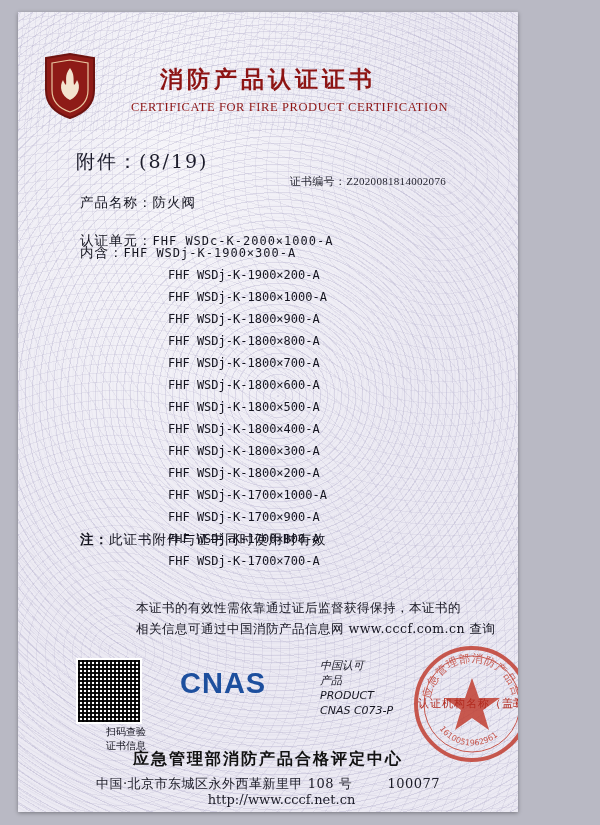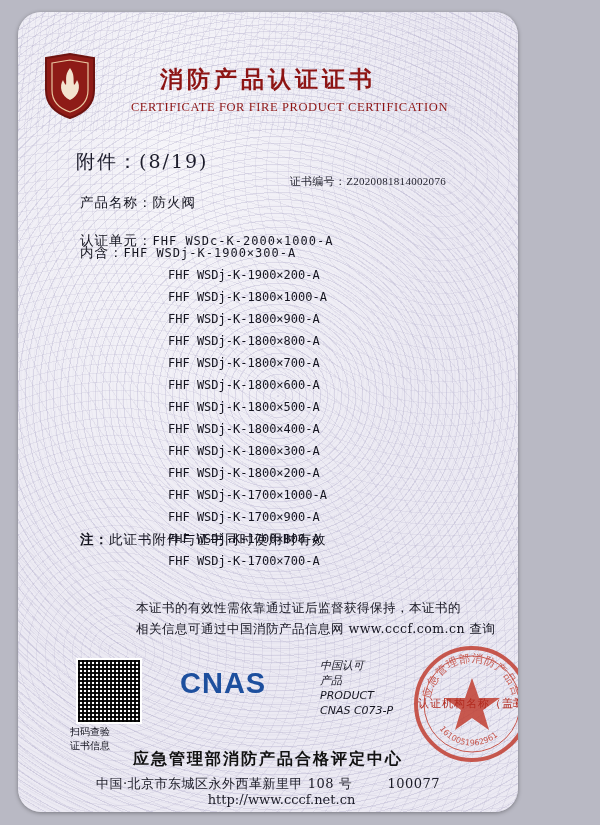--- a/index.html
+++ b/index.html
@@ -12,21 +12,20 @@
   .page{
     position:absolute;
     left:18px; top:12px;
     width:500px; height:800px;
     background:
       radial-gradient(ellipse at 30% 18%, rgba(255,255,255,0.55) 0%, rgba(255,255,255,0) 55%),
       repeating-radial-gradient(circle at 50% 46%, #eceaf3 0px, #eceaf3 2px, #e4e2ee 3px, #eceaf3 4px),
       linear-gradient(160deg,#f2f1f7 0%, #e9e7f1 40%, #eceaf4 70%, #e6e4ef 100%);
     box-shadow:0 1px 4px rgba(0,0,0,.35);
     overflow:hidden;
-    border-radius:23px;
   }
   .guilloche{
     position:absolute;inset:0;
     background:
       repeating-radial-gradient(circle at 52% 48%, rgba(180,175,205,.35) 0 1px, rgba(255,255,255,0) 1px 7px),
       repeating-radial-gradient(circle at 20% 80%, rgba(175,170,200,.20) 0 1px, rgba(255,255,255,0) 1px 9px),
       repeating-radial-gradient(circle at 85% 20%, rgba(175,170,200,.18) 0 1px, rgba(255,255,255,0) 1px 11px);
     pointer-events:none;
   }
   .wave{
@@ -88,21 +87,21 @@
     background:#fff;padding:2px;
   }
   .qr i{
     display:block;width:100%;height:100%;
     background:
       repeating-linear-gradient(90deg,#111 0 2px,#fff 2px 4px),
       repeating-linear-gradient(0deg,#111 0 2px,#fff 2px 4px);
     background-blend-mode:multiply;
   }
   .qr-cap{
-    position:absolute;left:52px;top:713px;width:76px;text-align:left;
+    position:absolute;left:52px;top:713px;width:76px;text-align:right;
     font-size:10px;line-height:14px;color:#14141f;font-family:"DejaVu Serif", serif;
   }
   
   .cnas-logo{
     position:absolute;left:162px;top:655px;
     font-size:29px;font-weight:bold;color:#1d4f9e;letter-spacing:1px;
     font-family:"Liberation Sans", sans-serif;
   }
   .cnas-text{
     position:absolute;left:302px;top:646px;

